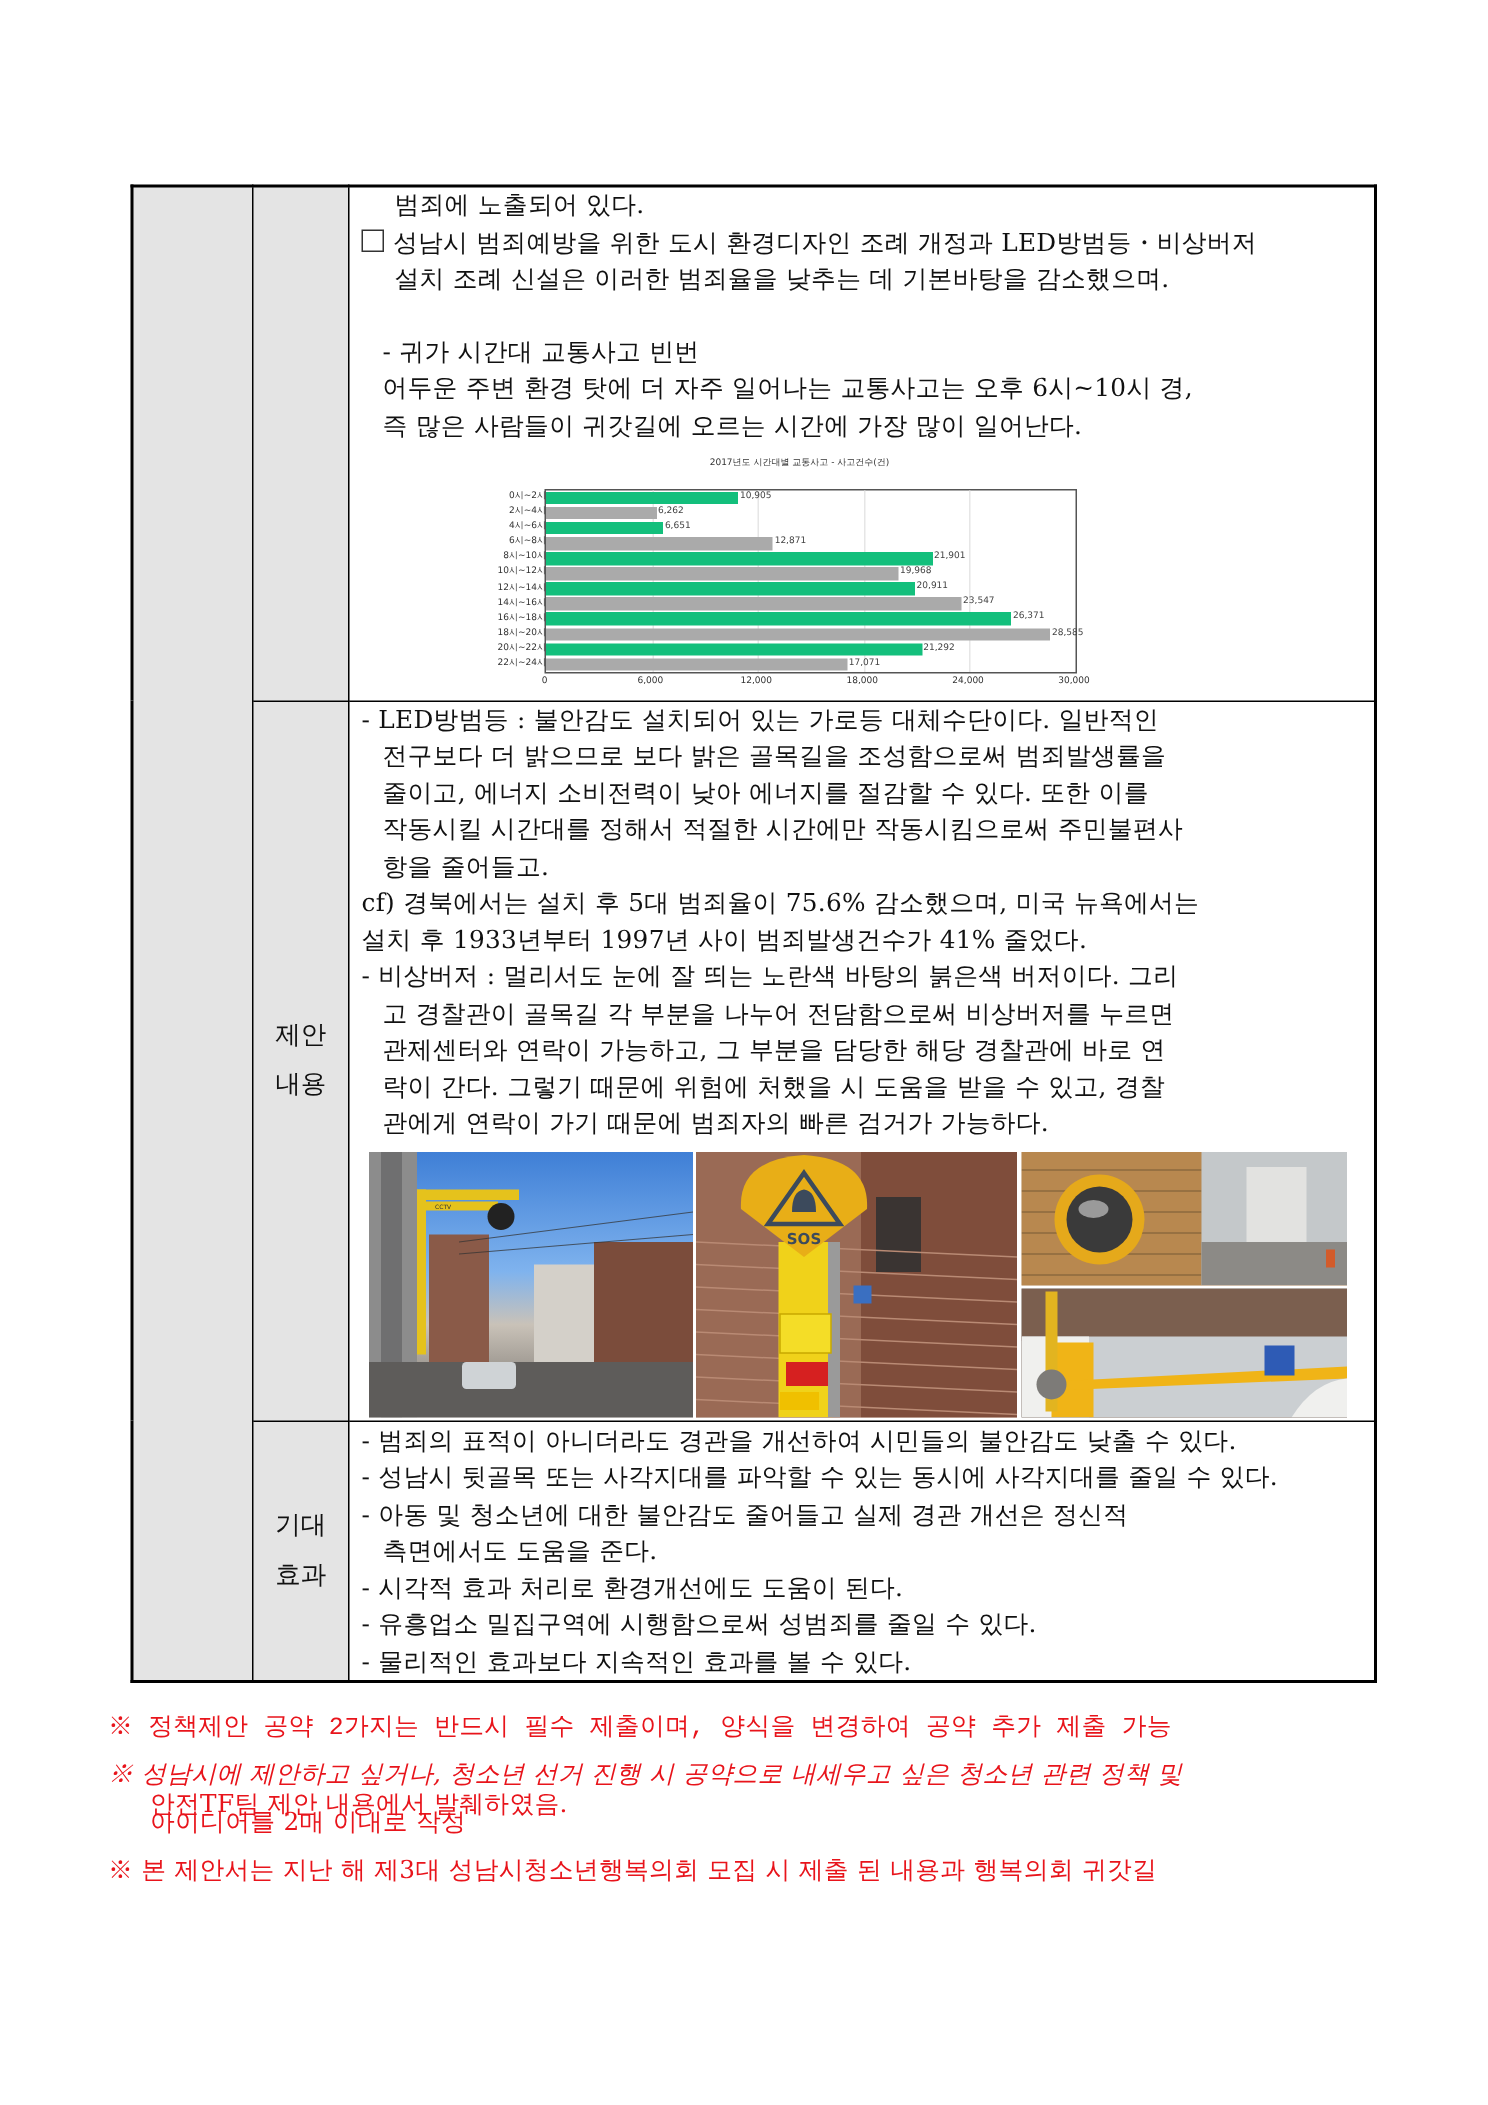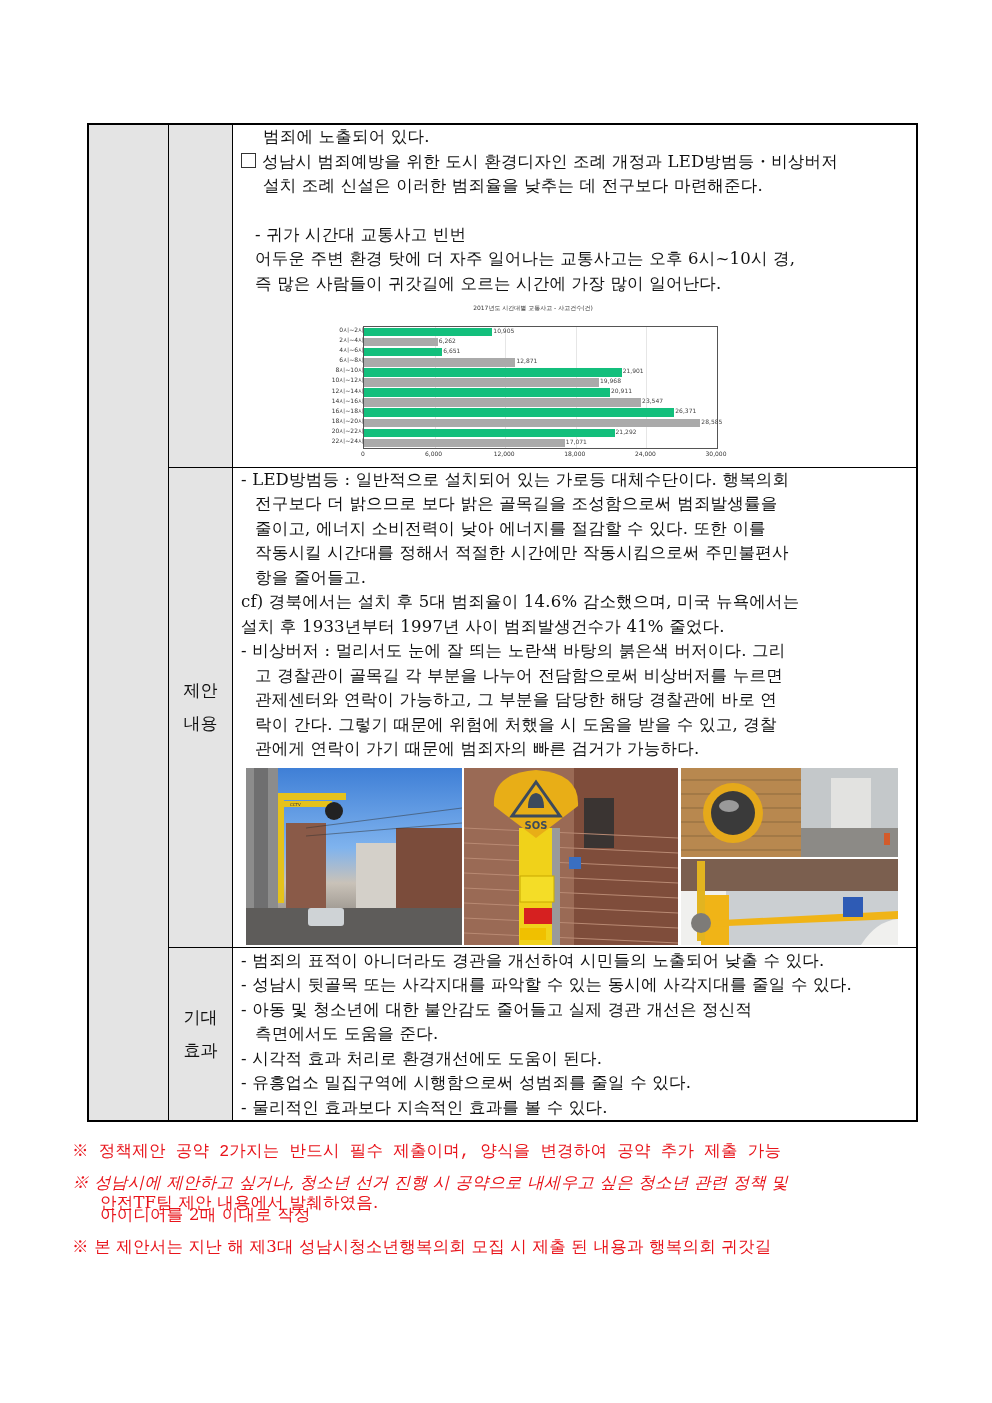--- a/index.html
+++ b/index.html
@@ -36,21 +36,21 @@
 
 <table class="doc-table">
   <tbody>
       <tr style="height:343px;padding-left:31px;">
     <td class="col-a" rowspan="3"></td>
     <td class="col-b"></td>
     <td class="col-c">
       <div class="txt">
         <span class="line ind2">범죄에 노출되어 있다.</span>
         <span class="line"><span class="box-sym"></span><span>성남시 범죄예방을 위한 도시 환경디자인 조례 개정과 LED방범등・비상버저</span></span>
-        <span class="line ind2">설치 조례 신설은 이러한 범죄율을 낮추는 데 전구보다 마련해준다.</span>
+        <span class="line ind2">설치 조례 신설은 이러한 범죄율을 낮추는 데 기본바탕을 감소했으며.</span>
         <div class="gap"></div>
         <span class="line bold ind">- 귀가 시간대 교통사고 빈번</span>
         <span class="line ind">어두운 주변 환경 탓에 더 자주 일어나는 교통사고는 오후 6시~10시 경,</span>
         <span class="line ind">즉 많은 사람들이 귀갓길에 오르는 시간에 가장 많이 일어난다.</span>
       </div>
       <div class="chart" id="chart">
         <div class="chart-title">2017년도 시간대별 교통사고 - 사고건수(건)</div>
         <div class="plot" id="plot">
               <div class="grid" style="left: 70.6px;"></div>
               <div class="grid" style="left: 141.2px;"></div>
@@ -126,26 +126,26 @@
           </div>
     </td>
   </tr>
   <tr style="height:467px;">
     <td class="col-b">
       <div>제안</div>
       <div>내용</div>
     </td>
     <td class="col-c">
       <div class="txt" id="proposal-lines">
-            <span class="line">- LED방범등 : 일반적으로 설치되어 있는 가로등 대체수단이다. 행복의회</span>
+            <span class="line">- LED방범등 : 불안감도 설치되어 있는 가로등 대체수단이다. 일반적인</span>
             <span class="line ind">전구보다 더 밝으므로 보다 밝은 골목길을 조성함으로써 범죄발생률을</span>
             <span class="line ind">줄이고, 에너지 소비전력이 낮아 에너지를 절감할 수 있다. 또한 이를</span>
             <span class="line ind">작동시킬 시간대를 정해서 적절한 시간에만 작동시킴으로써 주민불편사</span>
             <span class="line ind">항을 줄어들고.</span>
-            <span class="line">cf) 경북에서는 설치 후 5대 범죄율이 14.6% 감소했으며, 미국 뉴욕에서는</span>
+            <span class="line">cf) 경북에서는 설치 후 5대 범죄율이 75.6% 감소했으며, 미국 뉴욕에서는</span>
             <span class="line">설치 후 1933년부터 1997년 사이 범죄발생건수가 41% 줄었다.</span>
             <span class="line">- 비상버저 : 멀리서도 눈에 잘 띄는 노란색 바탕의 붉은색 버저이다. 그리</span>
             <span class="line ind">고 경찰관이 골목길 각 부분을 나누어 전담함으로써 비상버저를 누르면</span>
             <span class="line ind">관제센터와 연락이 가능하고, 그 부분을 담당한 해당 경찰관에 바로 연</span>
             <span class="line ind">락이 간다. 그렇기 때문에 위험에 처했을 시 도움을 받을 수 있고, 경찰</span>
             <span class="line ind">관에게 연락이 가기 때문에 범죄자의 빠른 검거가 가능하다.</span>
           </div>
       <div class="photos">
 
         <div class="photo" style="left:0;top:0;width:216px;height:177px;background:linear-gradient(180deg,#3f7fd6 0%,#7fb3ee 45%,#c9c2b8 65%,#6e6a66 100%);">
@@ -232,21 +232,21 @@
       </div>
     </td>
   </tr>
   <tr style="height:169px;">
     <td class="col-b">
       <div>기대</div>
       <div>효과</div>
     </td>
     <td class="col-c">
       <div class="txt" id="effects-lines" style="padding-top:1px;">
-            <span class="line">- 범죄의 표적이 아니더라도 경관을 개선하여 시민들의 노출되어 낮출 수 있다.</span>
+            <span class="line">- 범죄의 표적이 아니더라도 경관을 개선하여 시민들의 불안감도 낮출 수 있다.</span>
             <span class="line">- 성남시 뒷골목 또는 사각지대를 파악할 수 있는 동시에 사각지대를 줄일 수 있다.</span>
             <span class="line">- 아동 및 청소년에 대한 불안감도 줄어들고 실제 경관 개선은 정신적</span>
             <span class="line ind">측면에서도 도움을 준다.</span>
             <span class="line">- 시각적 효과 처리로 환경개선에도 도움이 된다.</span>
             <span class="line">- 유흥업소 밀집구역에 시행함으로써 성범죄를 줄일 수 있다.</span>
             <span class="line">- 물리적인 효과보다 지속적인 효과를 볼 수 있다.</span>
           </div>
     </td>
   </tr>
 </tbody>

